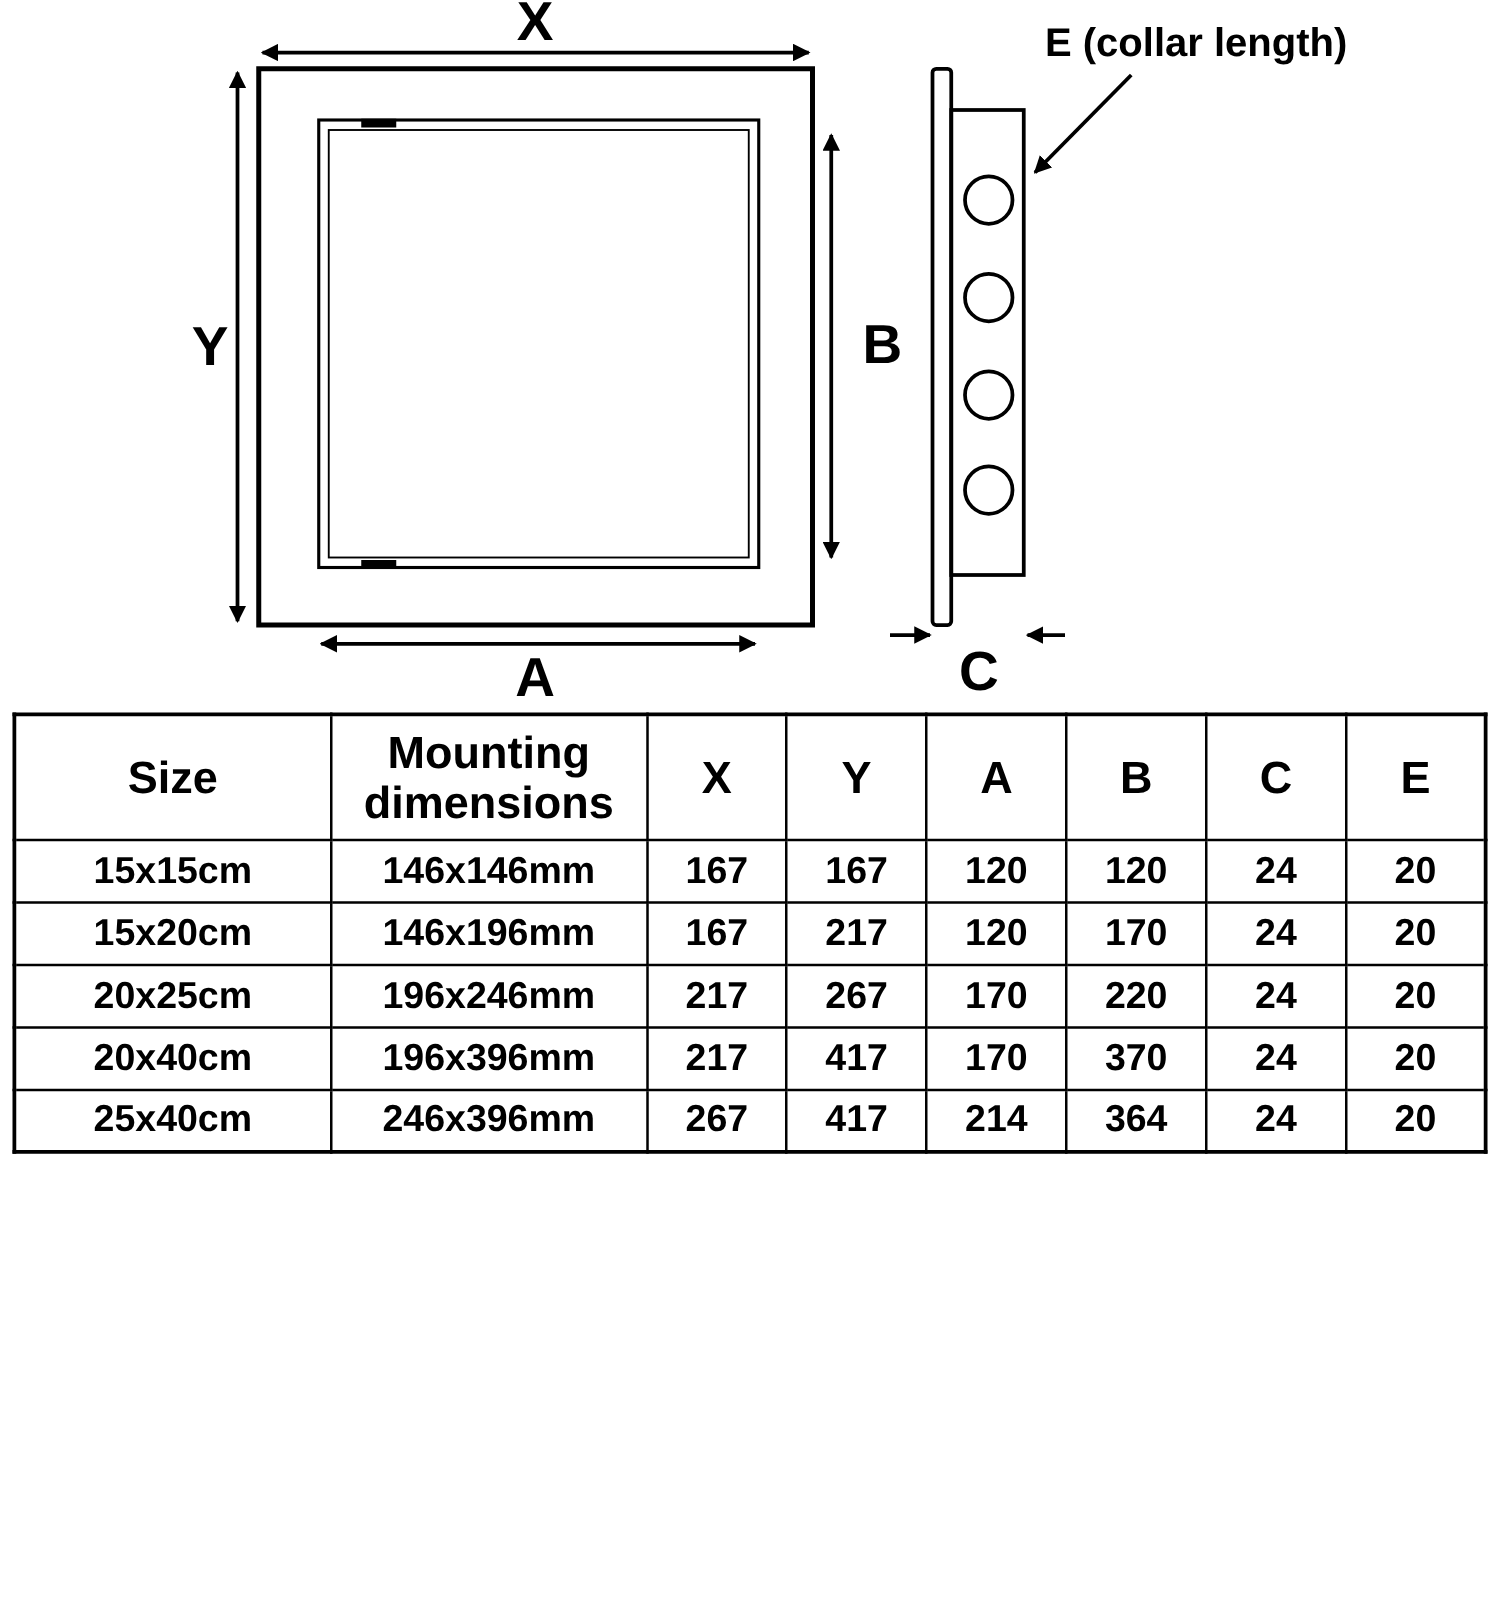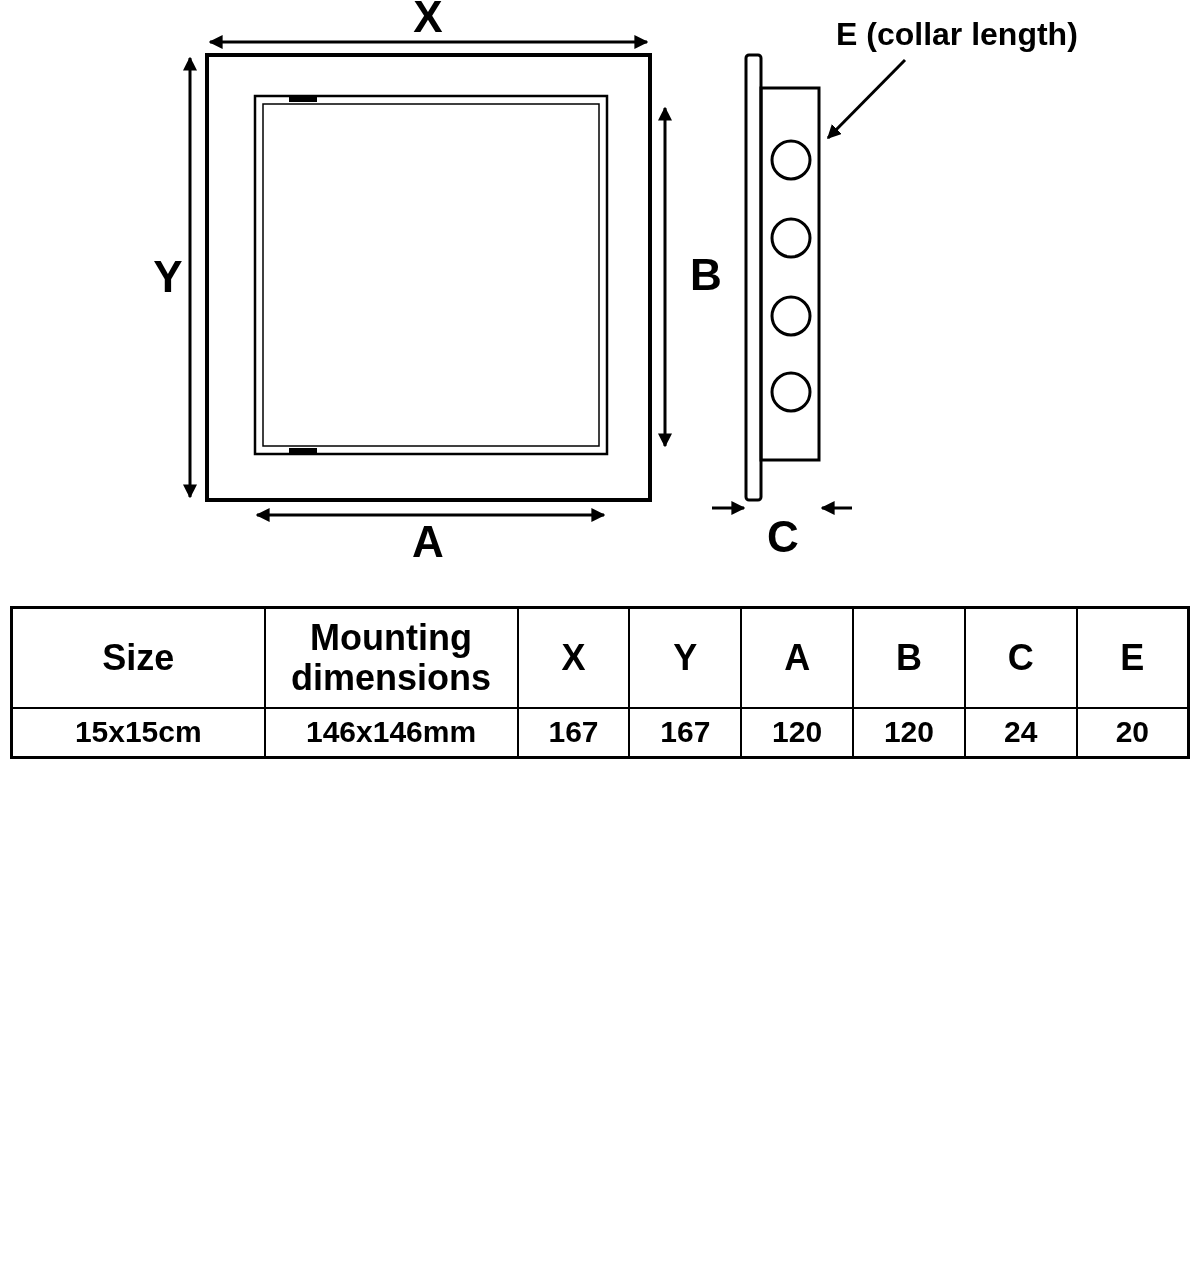--- a/index.html
+++ b/index.html
@@ -18,21 +18,20 @@
     height: 570px;
   }
   svg text {
     font-family: "Liberation Sans", sans-serif;
     font-weight: bold;
     fill: #000000;
   }
   #table-wrap {
     width: 1108px;
     padding: 0 10px;
-    margin-top: 36px;
   }
   table {
     width: 1180px;
     border-collapse: collapse;
     table-layout: fixed;
     border: 3px solid #000;
   }
   th, td {
     border: 2px solid #000;
     text-align: center;
@@ -146,17 +145,57 @@
           <tr>
             <td>15x15cm</td>
             <td>146x146mm</td>
             <td>167</td>
             <td>167</td>
             <td>120</td>
             <td>120</td>
             <td>24</td>
             <td>20</td>
           </tr>
+          <tr>
+            <td>15x20cm</td>
+            <td>146x196mm</td>
+            <td>167</td>
+            <td>217</td>
+            <td>120</td>
+            <td>170</td>
+            <td>24</td>
+            <td>20</td>
+          </tr>
+          <tr>
+            <td>20x25cm</td>
+            <td>196x246mm</td>
+            <td>217</td>
+            <td>267</td>
+            <td>170</td>
+            <td>220</td>
+            <td>24</td>
+            <td>20</td>
+          </tr>
+          <tr>
+            <td>20x40cm</td>
+            <td>196x396mm</td>
+            <td>217</td>
+            <td>417</td>
+            <td>170</td>
+            <td>370</td>
+            <td>24</td>
+            <td>20</td>
+          </tr>
+          <tr>
+            <td>25x40cm</td>
+            <td>246x396mm</td>
+            <td>267</td>
+            <td>417</td>
+            <td>214</td>
+            <td>364</td>
+            <td>24</td>
+            <td>20</td>
+          </tr>
         </tbody>
     </table>
   </div>
 
 </div>
 
 </body></html>

